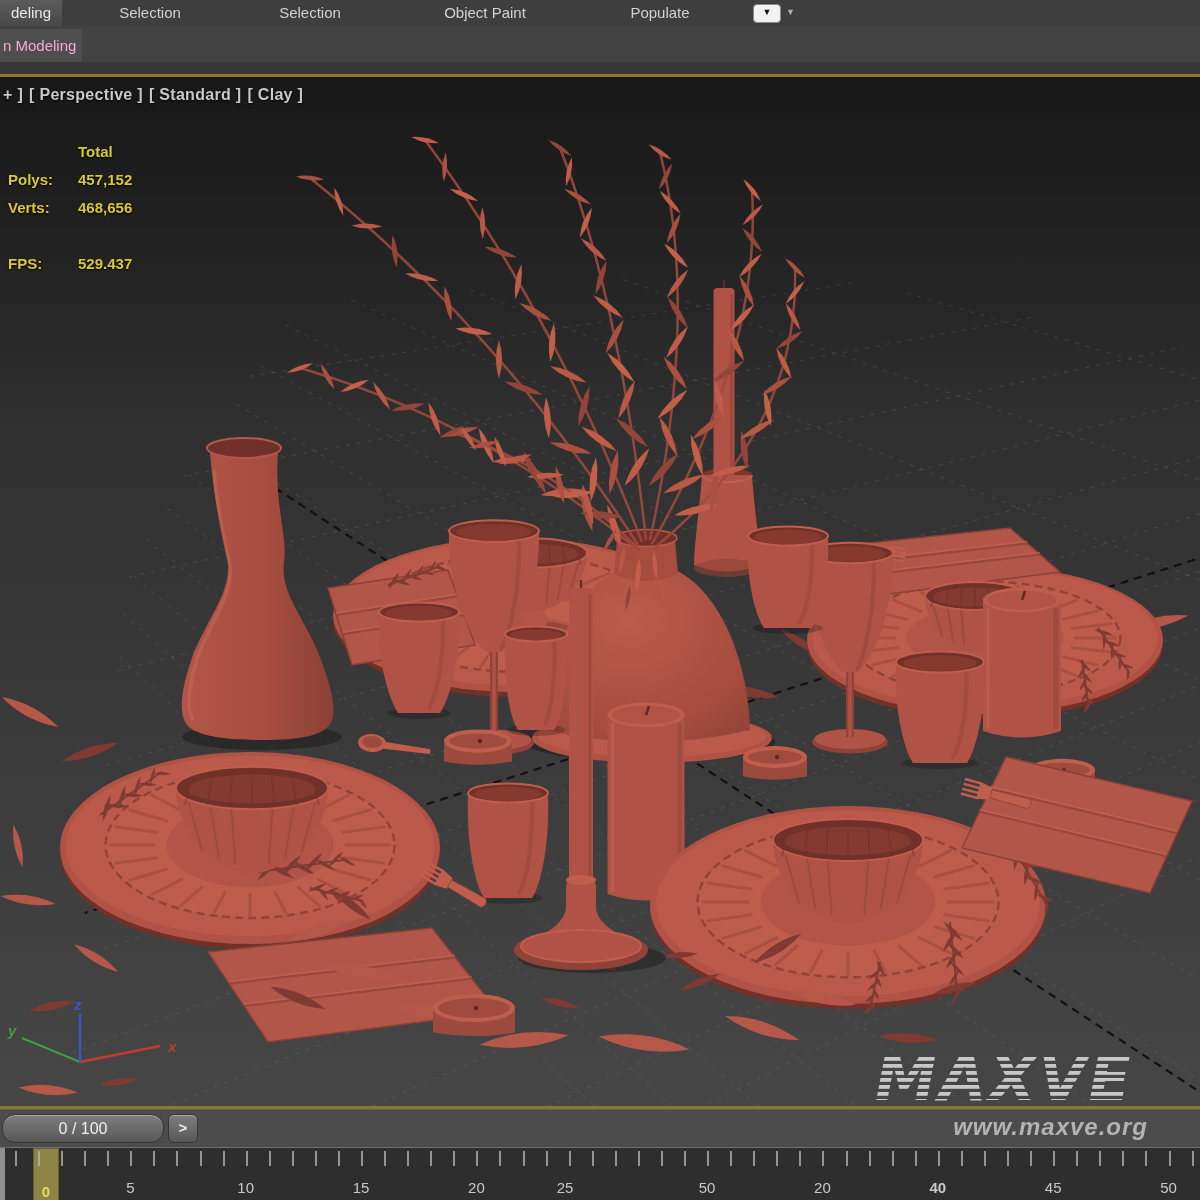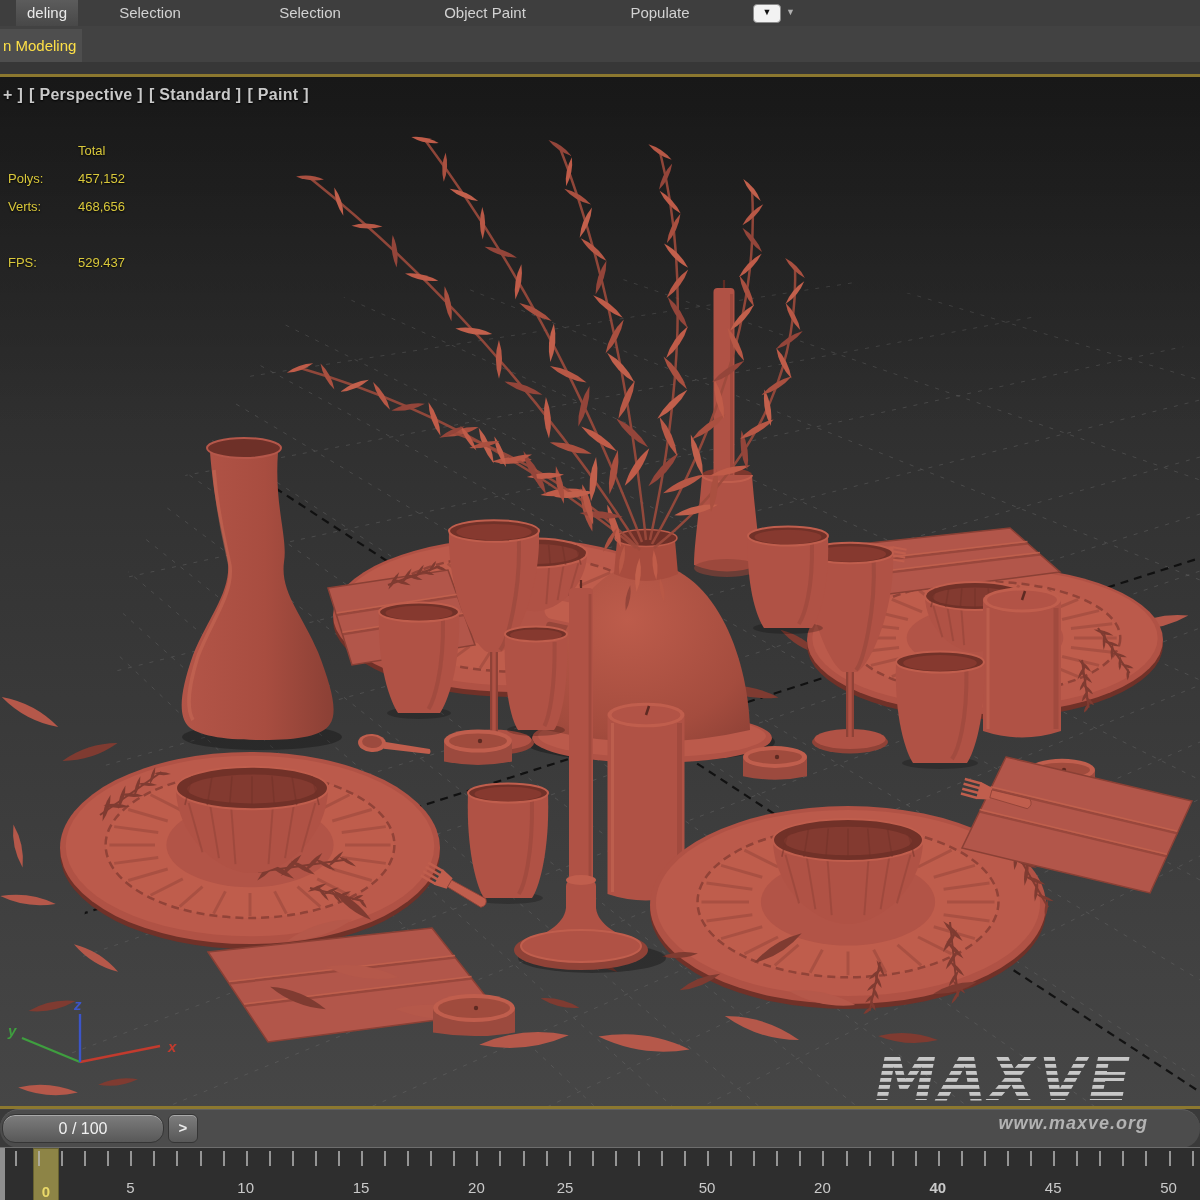--- a/index.html
+++ b/index.html
@@ -3,46 +3,46 @@
 <meta charset="utf-8">
 <style>
   html,body{margin:0;padding:0;width:1200px;height:1200px;background:#3a3a3a;overflow:hidden;
     font-family:"Liberation Sans",sans-serif;}
   #stage{position:absolute;inset:0;width:1200px;height:1200px;}
   #scene-svg{position:absolute;left:0;top:0;z-index:1;}
   
   .ribbon-row1{position:absolute;left:0;top:0;width:1200px;height:26px;background:#3e3e3e;z-index:3;}
   .tab{position:absolute;top:0;height:26px;line-height:26px;text-align:center;color:#d2d2d2;
        font-size:15px;cursor:default;}
-  .tab.active{background:linear-gradient(#5c5c5c,#484848);color:#e9e9e9;margin-left:16px;}
+  .tab.active{background:linear-gradient(#5c5c5c,#484848);color:#e9e9e9;}
   .ribbon-row2{position:absolute;left:0;top:26px;width:1200px;height:36px;background:#424242;z-index:3;}
   .paneltab{position:absolute;left:0;top:3px;height:33px;line-height:33px;padding:0 6px 2px 3px;
-       background:#4e4e4e;color:#fde047;font-size:15px;}
+       background:#4e4e4e;color:#f9a8d4;font-size:15px;}
   .ribbon-row3{position:absolute;left:0;top:62px;width:1200px;height:12px;background:#373737;z-index:3;}
   .vp-border{position:absolute;left:0;width:1200px;height:3px;background:#8c782f;z-index:3;}
   .ovf-btn{position:absolute;left:753px;top:4px;width:26px;height:17px;background:#f2f2f2;
        border:1px solid #8a8a8a;border-radius:4px;text-align:center;line-height:15px;font-size:9px;color:#111;}
   .ovf-caret{position:absolute;left:786px;top:7px;font-size:9px;color:#b0b0b0;}
   
   .vp-label{position:absolute;left:3px;top:86px;z-index:2;font-size:16px;font-weight:600;color:#c9c9c9;
        text-shadow:0 1px 2px #000;letter-spacing:.3px;}
   .vp-label span{margin-right:6px;}
-  .stats{position:absolute;z-index:2;font-size:13px;font-weight:400;color:#d9c83b;text-shadow:0 1px 2px #000;}
+  .stats{position:absolute;z-index:2;font-size:15px;font-weight:700;color:#d9c83b;text-shadow:0 1px 2px #000;}
   
   .footer{position:absolute;left:0;top:1109px;width:1200px;height:38px;background:#4c4c4c;
-       border-top:1px solid #5f5f5f;z-index:3;border-radius:19px;}
+       border-top:1px solid #5f5f5f;z-index:3;}
   .timeslider{position:absolute;left:2px;top:4px;width:160px;height:27px;border-radius:13px;
        background:linear-gradient(#7d7d7d,#585858);border:1px solid #353535;
        box-shadow:inset 0 1px 0 rgba(255,255,255,.35);color:#f1f1f1;font-size:16px;
        text-align:center;line-height:27px;}
   .nextbtn{position:absolute;left:168px;top:4px;width:28px;height:27px;border-radius:6px;
        background:linear-gradient(#7d7d7d,#585858);border:1px solid #353535;
        box-shadow:inset 0 1px 0 rgba(255,255,255,.35);color:#ececec;font-size:15px;font-weight:700;
        text-align:center;line-height:26px;}
-  .wm-url{position:absolute;right:52px;top:3px;font-size:18px;font-style:italic;font-weight:600;
+  .wm-url{position:absolute;right:52px;top:3px;font-size:24px;font-style:italic;font-weight:600;
        color:#b3b3b3;letter-spacing:1px;}
   .ruler{position:absolute;left:0;top:1147px;width:1200px;height:53px;background:#2e2e2e;
        border-top:1px solid #6d6d6d;z-index:3;}
   .ruler .cap{position:absolute;left:0;top:0;width:5px;height:53px;background:#8f8f8f;}
   .tick{position:absolute;top:3px;width:2px;height:15px;background:#b8b8b8;opacity:.75;}
   .ticklabel{position:absolute;bottom:5px;width:40px;margin-left:-20px;text-align:center;
        font-size:15px;color:#c9c9c9;}
   .marker{position:absolute;left:33px;top:0;width:24px;height:52px;background:#8d8446;
        border:1px solid #676130;}
   .marker .mlabel{position:absolute;bottom:1px;width:100%;text-align:center;font-size:15px;
@@ -760,21 +760,21 @@
     <div class="ovf-caret">▼</div>
   </div>
   <div class="ribbon-row2">
     <div class="paneltab">n Modeling</div>
   </div>
   <div class="ribbon-row3"></div>
   <div class="vp-border" style="top:74px"></div>
   <div class="vp-border" style="top:1106px"></div>
 
   <div class="vp-label">
-    <span>+ ]</span><span>[ Perspective ]</span><span>[ Standard ]</span><span>[ Paint ]</span>
+    <span>+ ]</span><span>[ Perspective ]</span><span>[ Standard ]</span><span>[ Clay ]</span>
   </div>
   <div class="stats" style="left:78px;top:143px">Total</div>
   <div class="stats" style="left:8px;top:171px">Polys:</div>
   <div class="stats" style="left:78px;top:171px">457,152</div>
   <div class="stats" style="left:8px;top:199px">Verts:</div>
   <div class="stats" style="left:78px;top:199px">468,656</div>
   <div class="stats" style="left:8px;top:255px">FPS:</div>
   <div class="stats" style="left:78px;top:255px">529.437</div>
 
   <div class="footer">

